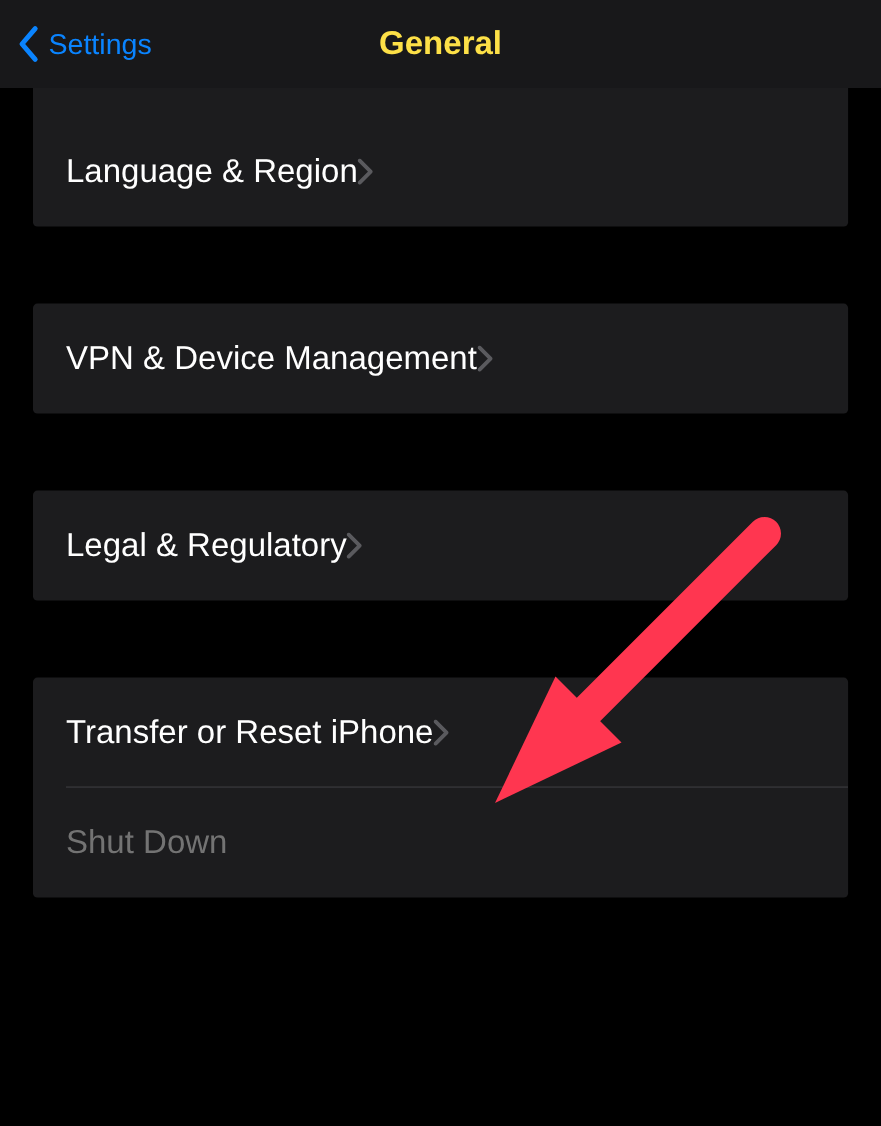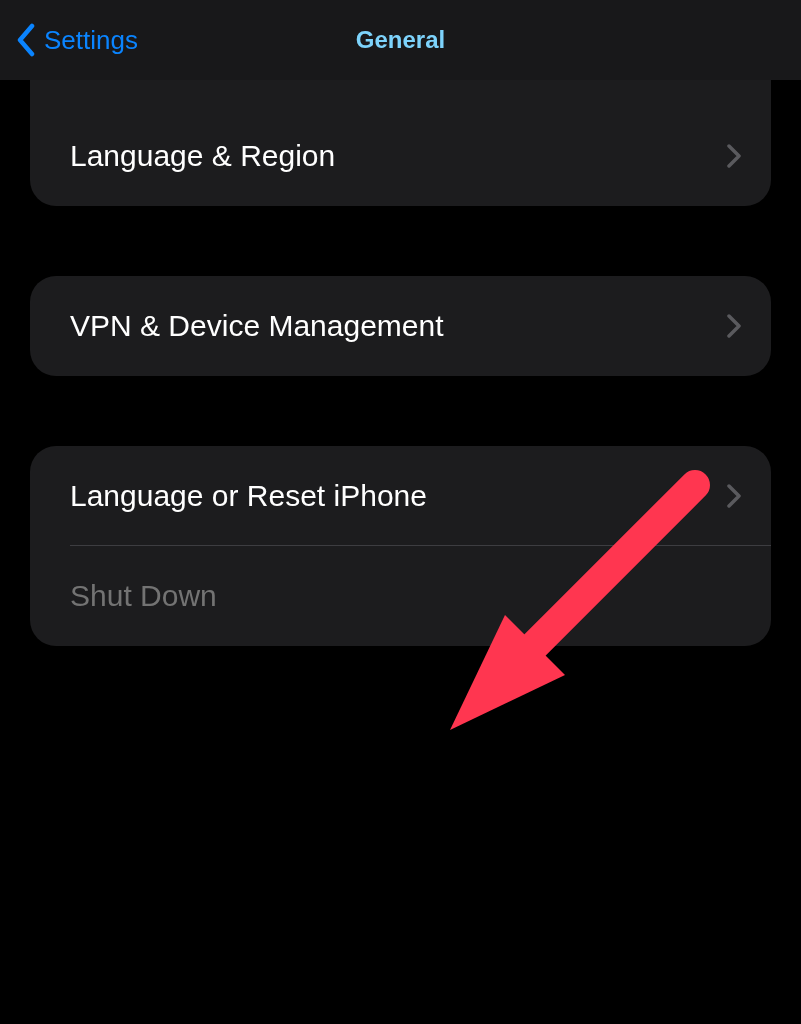--- a/index.html
+++ b/index.html
@@ -35,50 +35,48 @@
     .back-chevron {
       width: 20px;
       height: 34px;
       margin-right: 8px;
       margin-left: 4px;
     }
     .nav-title {
       position: absolute;
       left: 50%;
       transform: translateX(-50%);
-      color: #7dd3fc;
-      font-size: 24px;
+      color: #fde047;
+      font-size: 30px;
       font-weight: 600;
     }
     .content {
       padding: 0;
     }
     .group {
       background: #1c1c1e;
-      border-radius: 26px;
+      border-radius: 4px;
       margin: 0 30px;
       overflow: hidden;
     }
     .group-top {
       border-top-left-radius: 0;
       border-top-right-radius: 0;
       margin-top: 0;
     }
     .group + .group {
       margin-top: 70px;
     }
     .row {
       display: flex;
       align-items: center;
-      justify-content: space-between;
       padding: 0 30px;
       height: 100px;
       cursor: pointer;
       position: relative;
-      margin-left: 10px;
     }
     .row-top-spacer {
       height: 26px;
     }
     .row:not(:last-child)::after {
       content: "";
       position: absolute;
       bottom: 0;
       left: 30px;
       right: 0;
@@ -130,24 +128,32 @@
 
   <div class="group">
     <div class="row">
       <span class="row-label">VPN &amp; Device Management</span>
       <svg class="chevron-right" viewBox="0 0 14 24" fill="none">
         <polyline points="2,2 12,12 2,22" stroke="#5a5a5e" stroke-width="3.5" stroke-linecap="round" stroke-linejoin="round"></polyline>
       </svg>
     </div>
   </div>
 
+  <div class="group">
+    <div class="row">
+      <span class="row-label">Legal &amp; Regulatory</span>
+      <svg class="chevron-right" viewBox="0 0 14 24" fill="none">
+        <polyline points="2,2 12,12 2,22" stroke="#5a5a5e" stroke-width="3.5" stroke-linecap="round" stroke-linejoin="round"></polyline>
+      </svg>
+    </div>
+  </div>
 
   <div class="group">
     <div class="row">
-      <span class="row-label">Language or Reset iPhone</span>
+      <span class="row-label">Transfer or Reset iPhone</span>
       <svg class="chevron-right" viewBox="0 0 14 24" fill="none">
         <polyline points="2,2 12,12 2,22" stroke="#5a5a5e" stroke-width="3.5" stroke-linecap="round" stroke-linejoin="round"></polyline>
       </svg>
     </div>
     <div class="row">
       <span class="row-label row-label-blue">Shut Down</span>
     </div>
   </div>
 
 </div>

